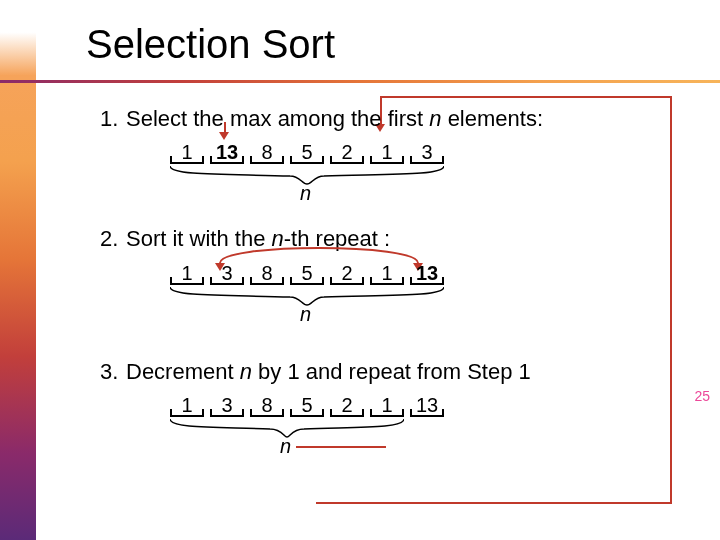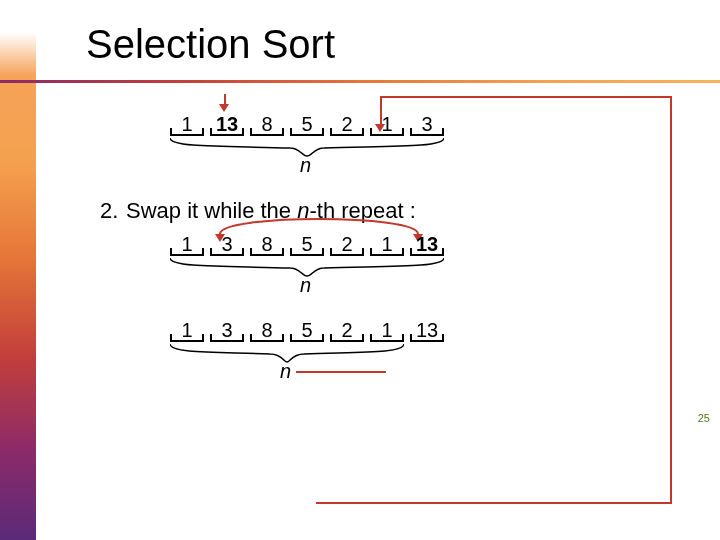--- a/index.html
+++ b/index.html
@@ -25,21 +25,21 @@
   .cells { display: flex; gap: 6px; }
   .cell {
     position: relative; width: 34px; height: 24px; text-align: center; font-size: 20px; line-height: 24px;
   }
   .cell .bl, .cell .br { position: absolute; bottom: 0; width: 2px; height: 8px; background: #000; }
   .cell .bl { left: 0; } .cell .br { right: 0; }
   .cell .bb { position: absolute; left: 0; right: 0; bottom: 0; height: 2px; background: #000; }
   .cell.bold { font-weight: bold; }
   .brace-wrap { position: relative; margin-top: 2px; }
   .brace-wrap .n { position: absolute; top: 16px; font-style: italic; font-size: 20px; }
-  .pagenum { position: absolute; right: 10px; bottom: 4px; font-size: 11px; color: #4d7c0f; }
+  .pagenum { position: absolute; right: 10px; bottom: 24px; font-size: 14px; color: #ec4899; }
 
   
   .arrow { position: absolute; }
   .arrow .line { position: absolute; background: #c0392b; }
   .arrow .head-down {
     position: absolute; width: 0; height: 0;
     border-left: 5px solid transparent; border-right: 5px solid transparent; border-top: 8px solid #c0392b;
   }
 
   
@@ -61,20 +61,23 @@
     <div class="line" style="left:670px; top:96px; width:2px; height:408px;"></div>
 
     <div class="line" style="left:380px; top:96px; width:292px; height:2px;"></div>
 
     <div class="line" style="left:380px; top:96px; width:2px; height:30px;"></div>
     <div class="head-down" style="left:375px; top:124px;"></div>
   </div>
 
   <div class="body">
 
+    <div class="step">
+      <span class="num">1.</span><span>Select the max among the first </span><span class="em">n</span><span> elements:</span>
+    </div>
 
     <div class="array-row" style="height:60px;">
 
       <div class="arrow" style="left:50px; top:-18px;">
         <div class="line" style="left:4px; top:0; width:2px; height:12px;"></div>
         <div class="head-down" style="left:-1px; top:10px;"></div>
       </div>
       <div class="cells">
         <div class="cell"><span>1</span><span class="bl"></span><span class="bb"></span><span class="br"></span></div>
         <div class="cell bold"><span>13</span><span class="bl"></span><span class="bb"></span><span class="br"></span></div>
@@ -86,21 +89,21 @@
       </div>
       <div class="brace-wrap" style="width:274px; left:0;">
         <svg width="274" height="22">
           <path d="M0,0 C0,10 60,8 120,10 C130,10 132,18 137,18 C142,18 144,10 154,10 C214,8 274,10 274,0" stroke="#000" fill="none" stroke-width="1.5"></path>
         </svg>
         <span class="n" style="left:130px;">n</span>
       </div>
     </div>
 
     <div class="step" style="margin-top:26px;">
-      <span class="num">2.</span><span>Swap it while the </span><span class="em">n</span><span>-th repeat :</span>
+      <span class="num">2.</span><span>Sort it with the </span><span class="em">n</span><span>-th repeat :</span>
     </div>
 
     <div class="array-row" style="height:80px;">
 
       <div class="swap-arc" style="left:42px; top:-22px;">
         <svg width="216" height="30">
           <path d="M8,24 C8,4 206,4 206,24" stroke="#c0392b" fill="none" stroke-width="2"></path>
           <polygon points="3,24 13,24 8,32" fill="#c0392b"></polygon>
           <polygon points="201,24 211,24 206,32" fill="#c0392b"></polygon>
         </svg>
@@ -115,20 +118,23 @@
         <div class="cell bold"><span>13</span><span class="bl"></span><span class="bb"></span><span class="br"></span></div>
       </div>
       <div class="brace-wrap" style="width:274px; left:0;">
         <svg width="274" height="22">
           <path d="M0,0 C0,10 60,8 120,10 C130,10 132,18 137,18 C142,18 144,10 154,10 C214,8 274,10 274,0" stroke="#000" fill="none" stroke-width="1.5"></path>
         </svg>
         <span class="n" style="left:130px;">n</span>
       </div>
     </div>
 
+    <div class="step" style="margin-top:18px;">
+      <span class="num">3.</span><span>Decrement </span><span class="em">n</span><span> by 1 and repeat from Step 1</span>
+    </div>
 
     <div class="array-row" style="height:68px;">
       <div class="cells">
         <div class="cell"><span>1</span><span class="bl"></span><span class="bb"></span><span class="br"></span></div>
         <div class="cell"><span>3</span><span class="bl"></span><span class="bb"></span><span class="br"></span></div>
         <div class="cell"><span>8</span><span class="bl"></span><span class="bb"></span><span class="br"></span></div>
         <div class="cell"><span>5</span><span class="bl"></span><span class="bb"></span><span class="br"></span></div>
         <div class="cell"><span>2</span><span class="bl"></span><span class="bb"></span><span class="br"></span></div>
         <div class="cell"><span>1</span><span class="bl"></span><span class="bb"></span><span class="br"></span></div>
         <div class="cell"><span>13</span><span class="bl"></span><span class="bb"></span><span class="br"></span></div>

